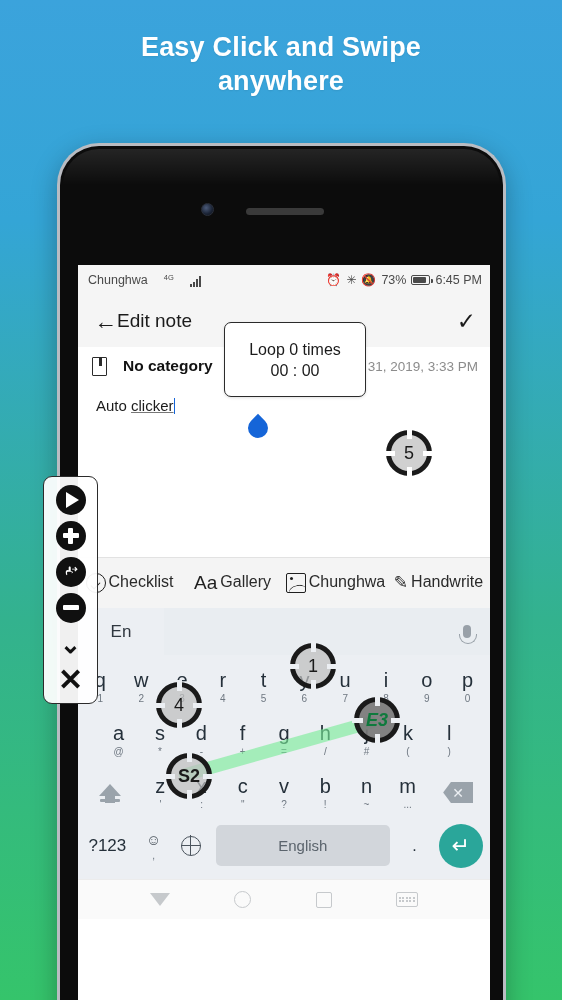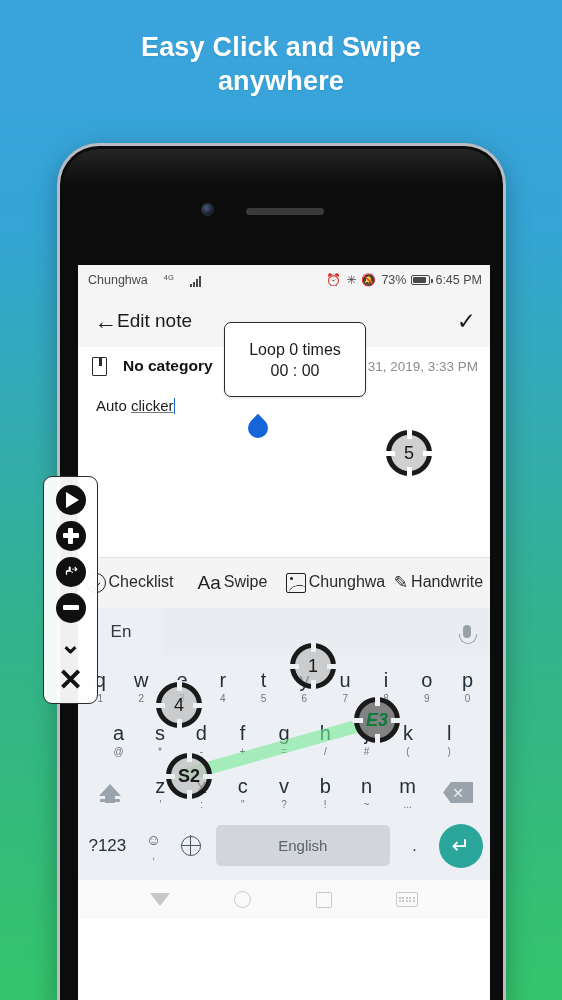--- a/index.html
+++ b/index.html
@@ -404,21 +404,21 @@
         </div>
       </div>
 
       <div id="notetoolbar">
         <div class="tb-item">
           <span class="ic-checklist"></span>
           <span class="tb-label">Checklist</span>
         </div>
         <div class="tb-item">
           <span class="ic-format">Aa</span>
-          <span class="tb-label">Swipe</span>
+          <span class="tb-label">Gallery</span>
         </div>
         <div class="tb-item">
           <span class="ic-gallery"></span>
           <span class="tb-label">Chunghwa</span>
         </div>
         <div class="tb-item">
           <span class="ic-pen">✎</span>
           <span class="tb-label">Handwrite</span>
         </div>
       </div>

